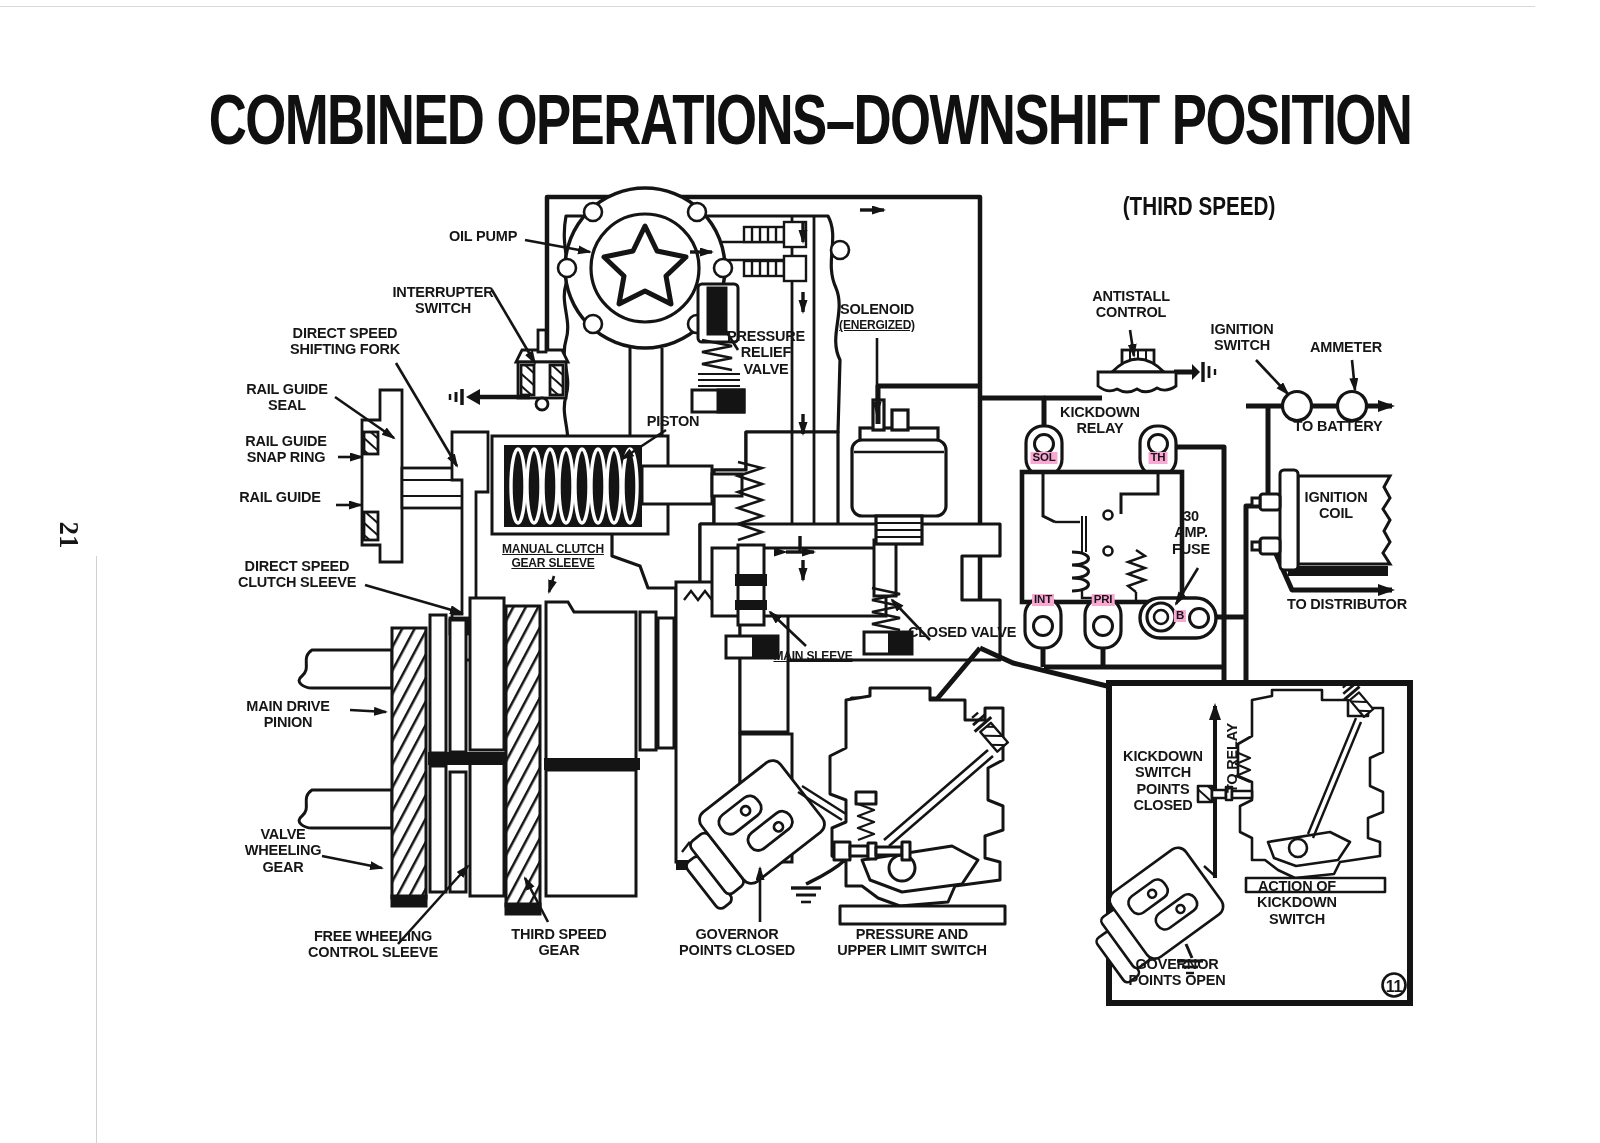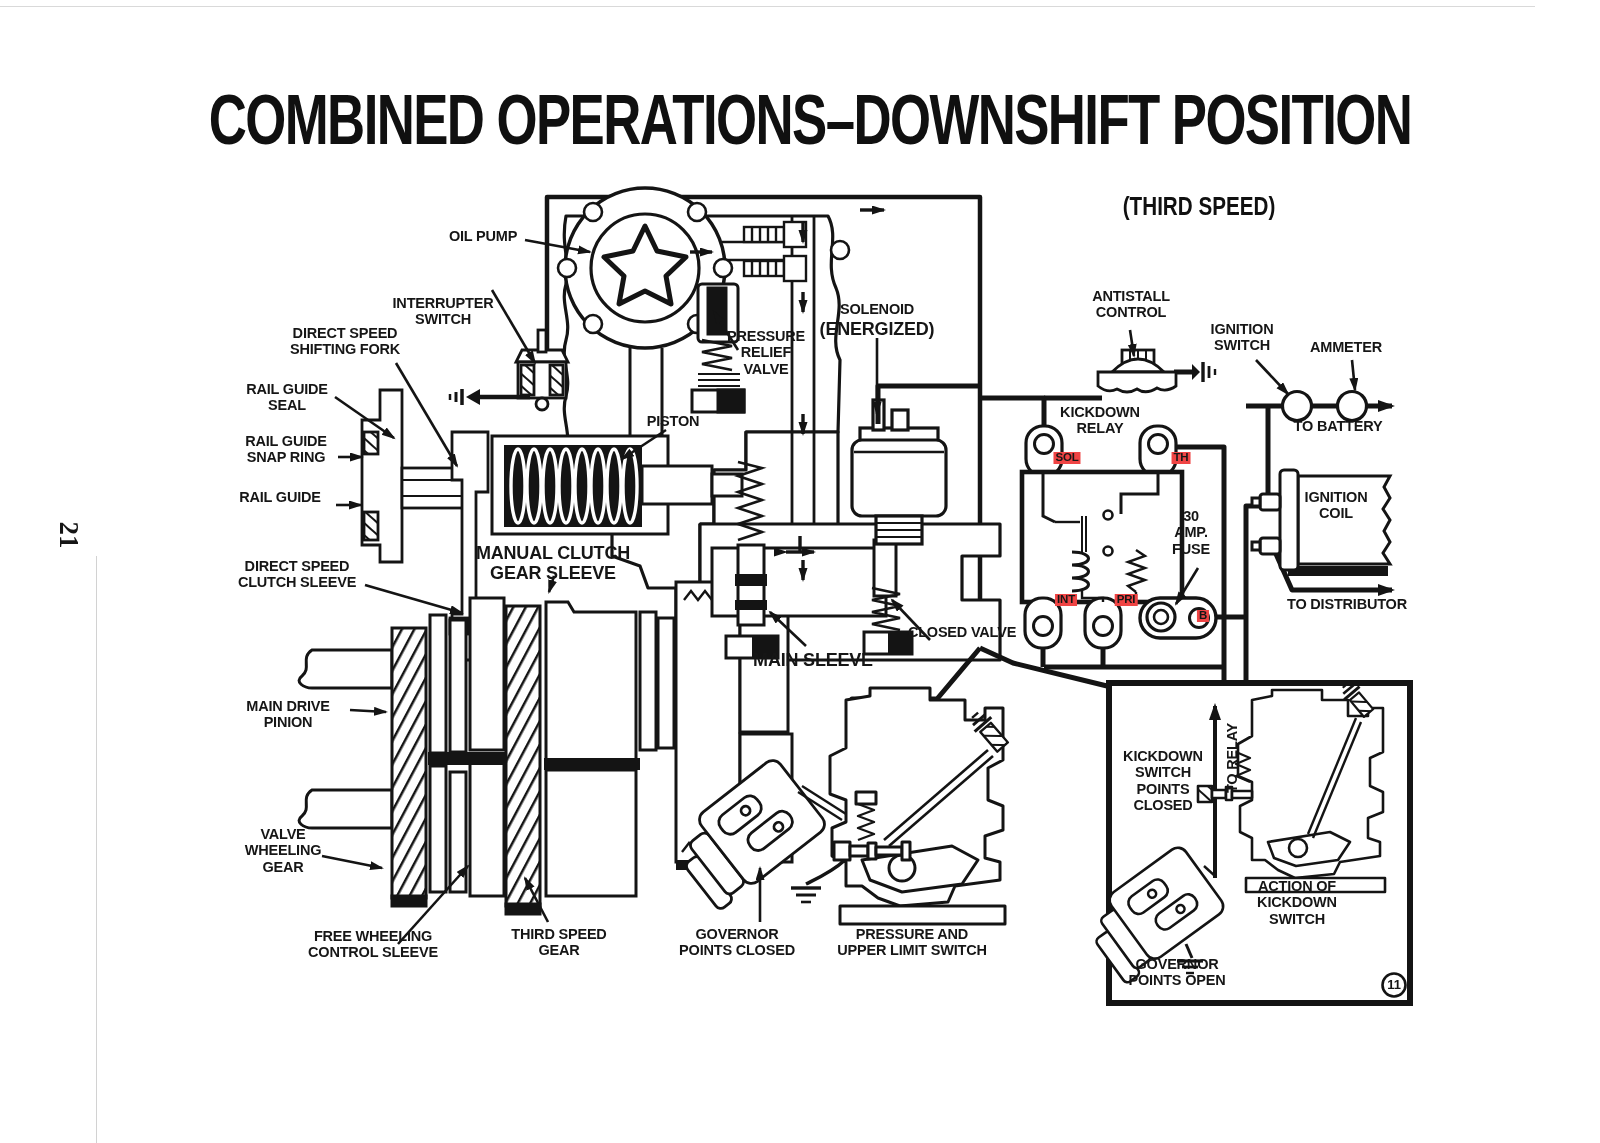--- a/index.html
+++ b/index.html
@@ -1,31 +1,31 @@
 <!DOCTYPE html>
 <html><head>
 <meta charset="utf-8">
 <style>
   html,body{margin:0;padding:0;background:#ffffff;}
   #stage{position:relative;width:1535px;height:1143px;background:#ffffff;overflow:hidden;
          font-family:"Liberation Sans",sans-serif;}
   svg{position:absolute;left:0;top:0;}
   .lbl{position:absolute;transform:translateX(-50%);text-align:center;white-space:pre-line;
        color:#161616;font-weight:bold;font-size:14.5px;line-height:1.13;letter-spacing:-.2px;}
-  .sm{font-size:18px;}
-  .term{font-size:11.5px;background:#ef4444;padding:0 2px;line-height:1;margin-left:23px;}
+  .sm{font-size:12px;text-decoration:underline;}
+  .term{font-size:11.5px;background:#f9a8d4;padding:0 2px;line-height:1;}
   .title{position:absolute;left:810px;top:84px;transform:translateX(-50%) scale(.8,1.08);
          transform-origin:center top;font-weight:bold;font-size:66px;line-height:1;
          letter-spacing:-2px;white-space:nowrap;color:#101010;}
   .subtitle{position:absolute;left:1199px;top:193px;transform:translateX(-50%) scale(.86,1.05);
          font-weight:bold;font-size:24px;white-space:nowrap;color:#101010;letter-spacing:0;}
   .pagenum{position:absolute;left:68px;top:535px;transform:translate(-50%,-50%) rotate(90deg);
          font-family:"Liberation Serif",serif;font-weight:bold;font-size:27px;color:#151515;}
   .rot{transform:translate(-50%,-50%) rotate(-90deg);white-space:nowrap;}
-  .fig{font-size:13px;}
+  .fig{font-size:16px;}
   .scan-h{position:absolute;left:0;top:6px;width:1600px;height:1px;background:#d9d9d9;}
   .scan-v{position:absolute;left:96px;top:556px;width:1px;height:587px;background:#d2d2d2;}
 </style>
 </head>
 <body>
 
 <div id="stage">
   <div class="scan-h"></div>
   <div class="scan-v"></div>
 
@@ -409,21 +409,21 @@
       <line x1="1352" y1="360" x2="1355" y2="390" marker-end="url(#ah)"></line>
       <line x1="1198" y1="568" x2="1176" y2="604" marker-end="url(#ah)"></line>
     </g>
   </svg>
 
   <div class="title">COMBINED OPERATIONS–DOWNSHIFT POSITION</div>
   <div class="subtitle">(THIRD SPEED)</div>
   <div class="pagenum">21</div>
 
   <div class="lbl" style="left:483px;top:228px">OIL PUMP</div>
-  <div class="lbl" style="left:443px;top:295px">INTERRUPTER
+  <div class="lbl" style="left:443px;top:284px">INTERRUPTER
 SWITCH</div>
   <div class="lbl" style="left:345px;top:325px">DIRECT SPEED
 SHIFTING FORK</div>
   <div class="lbl" style="left:287px;top:381px">RAIL GUIDE
 SEAL</div>
   <div class="lbl" style="left:286px;top:433px">RAIL GUIDE
 SNAP RING</div>
   <div class="lbl" style="left:280px;top:489px">RAIL GUIDE</div>
   <div class="lbl" style="left:297px;top:558px">DIRECT SPEED
 CLUTCH SLEEVE</div>

